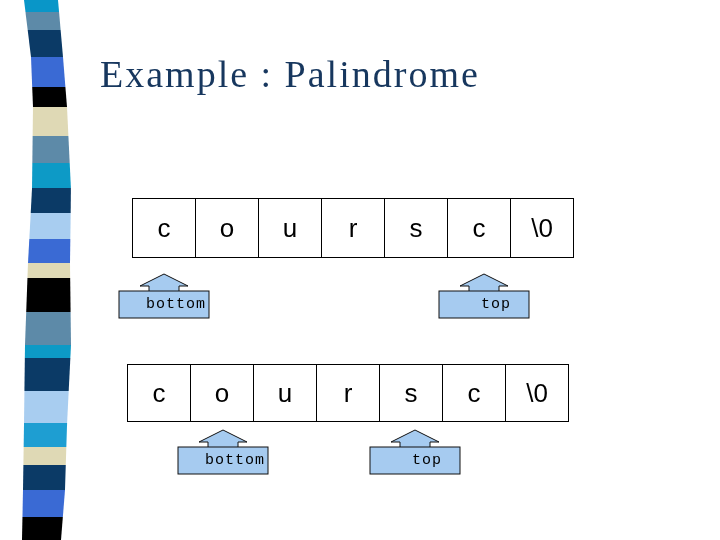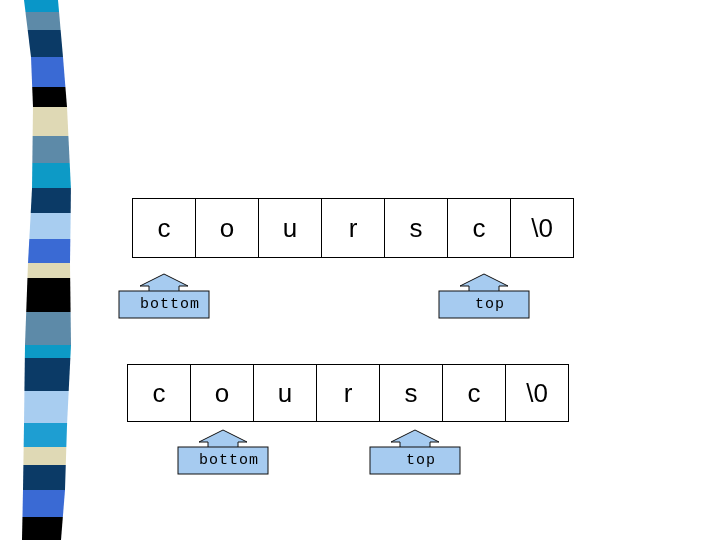--- a/index.html
+++ b/index.html
@@ -39,21 +39,21 @@
     color:#000000;
   }
   .char-cell + .char-cell{margin-left:-1px;}
   .callout{
     position:absolute;
     width:92px;height:47px;
   }
   .callout svg{position:absolute;left:0;top:0;}
   .callout-label{
     position:absolute;
-    left:6px;top:19px;
+    left:12px;top:19px;
     width:92px;height:27px;
     line-height:27px;
     text-align:center;
     font-family:"Liberation Mono","DejaVu Sans Mono",monospace;
     font-size:15px;
     letter-spacing:1px;
   }
 </style>
 </head>
 <body>
@@ -76,20 +76,21 @@
       <polygon points="26.20731707317073,312 70.59756097560975,312 71,345 25,345" fill="#5D8AA8"></polygon>
       <polygon points="25,345 71,345 70.35,358 24.8375,358" fill="#0D9AC6"></polygon>
       <polygon points="24.8375,358 70.35,358 68.7,391 24.425,391" fill="#0B3A66"></polygon>
       <polygon points="24.425,391 68.7,391 67.1,423 24.025,423" fill="#A8CDF0"></polygon>
       <polygon points="24.025,423 67.1,423 66.32307692307693,447 23.661538461538463,447" fill="#1E9ED2"></polygon>
       <polygon points="23.661538461538463,447 66.32307692307693,447 65.76923076923077,465 23.384615384615383,465" fill="#DFD9B5"></polygon>
       <polygon points="23.384615384615383,465 65.76923076923077,465 65,490 23,490" fill="#0B3A66"></polygon>
       <polygon points="23,490 65,490 62.84,517 22.46,517" fill="#3A6AD4"></polygon>
       <polygon points="22.46,517 62.84,517 61,540 22,540" fill="#000000"></polygon>
     </svg>
+  <h1 class="slide-title" style="color: rgb(23, 55, 94);">Example : Palindrome</h1>
   <div id="rows-root">
       <div class="char-row" style="left: 132px; top: 198px;">
         <div class="char-cell" style="height: 60px; border-color: rgb(0, 0, 0); background: rgb(255, 255, 255); color: rgb(0, 0, 0);">c</div>
         <div class="char-cell" style="height: 60px; border-color: rgb(0, 0, 0); background: rgb(255, 255, 255); color: rgb(0, 0, 0);">o</div>
         <div class="char-cell" style="height: 60px; border-color: rgb(0, 0, 0); background: rgb(255, 255, 255); color: rgb(0, 0, 0);">u</div>
         <div class="char-cell" style="height: 60px; border-color: rgb(0, 0, 0); background: rgb(255, 255, 255); color: rgb(0, 0, 0);">r</div>
         <div class="char-cell" style="height: 60px; border-color: rgb(0, 0, 0); background: rgb(255, 255, 255); color: rgb(0, 0, 0);">s</div>
         <div class="char-cell" style="height: 60px; border-color: rgb(0, 0, 0); background: rgb(255, 255, 255); color: rgb(0, 0, 0);">c</div>
         <div class="char-cell" style="height: 60px; border-color: rgb(0, 0, 0); background: rgb(255, 255, 255); color: rgb(0, 0, 0);">\0</div>
       </div>

